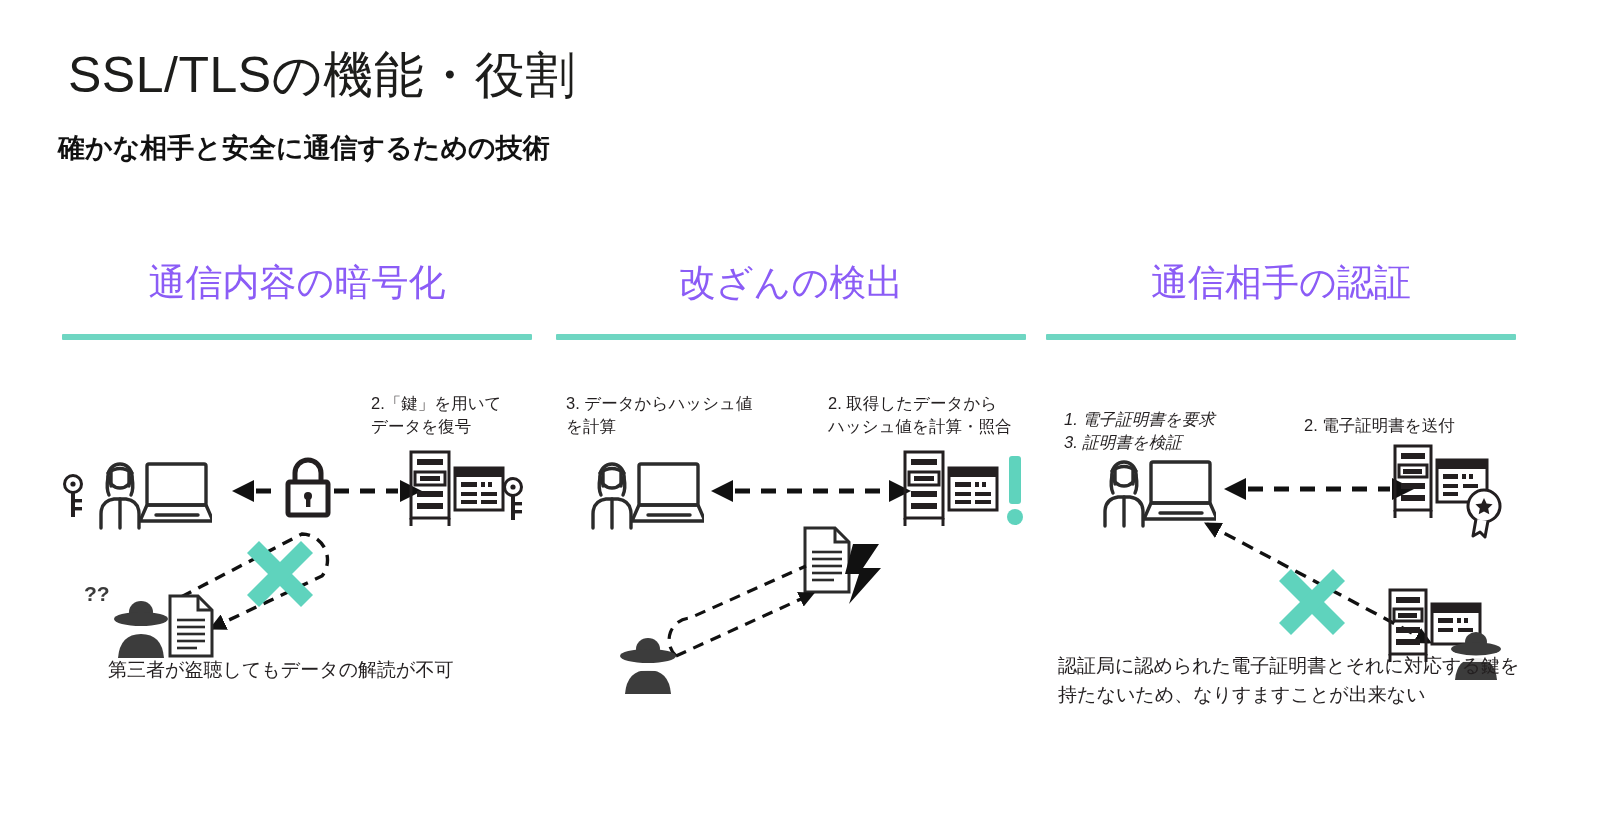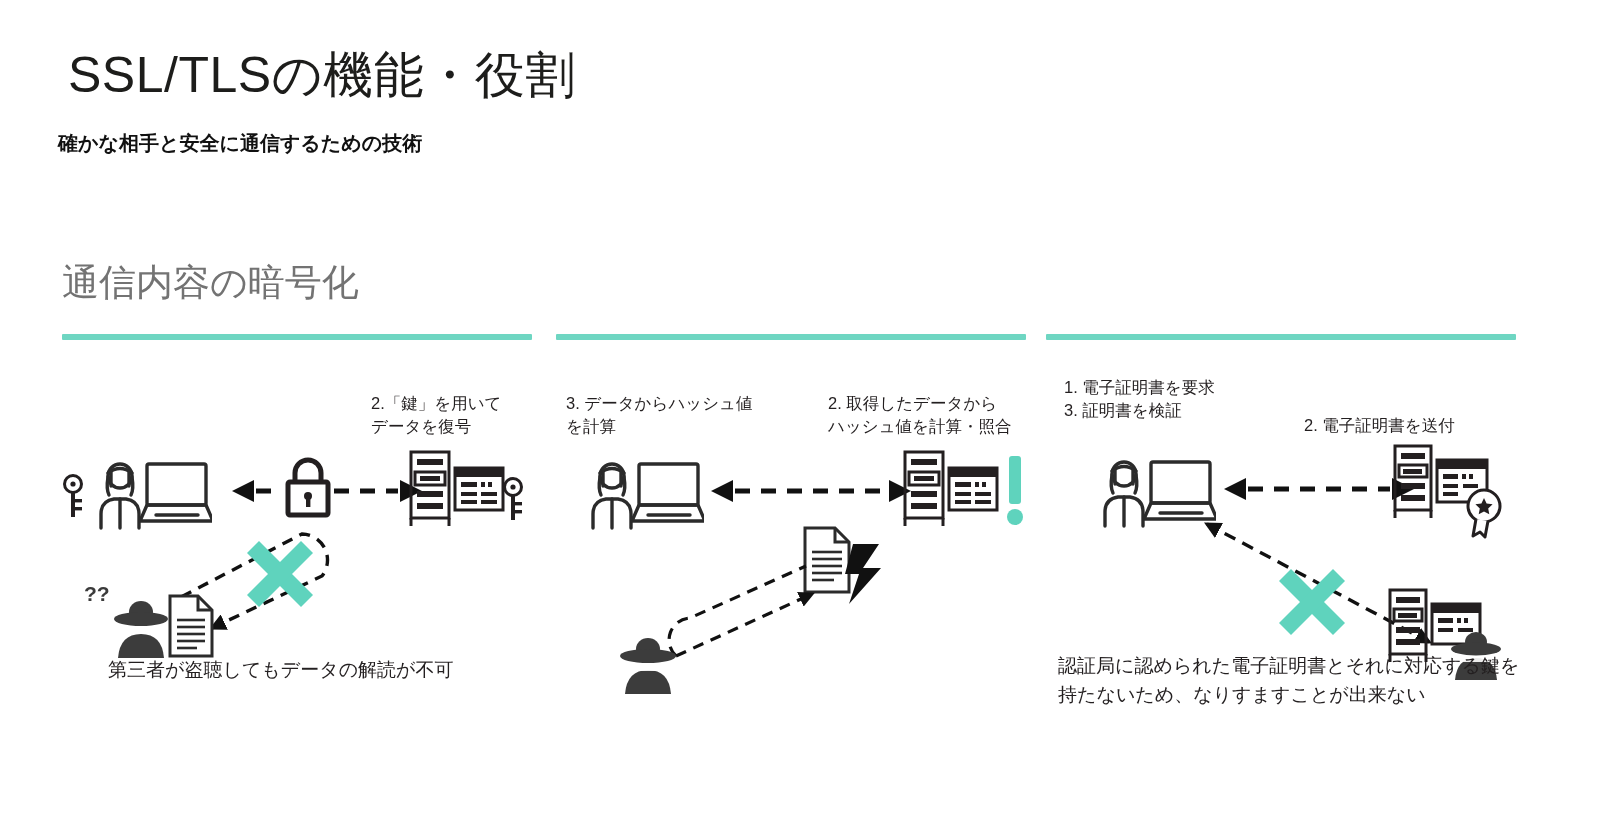--- a/index.html
+++ b/index.html
@@ -26,21 +26,21 @@
     font-size: 50px;
     font-weight: 400;
     letter-spacing: 0.5px;
     color: #1d1d1b;
     white-space: nowrap;
   }
   .slide-subtitle {
     position: absolute;
     left: 58px;
     top: 130px;
-    font-size: 20px;
+    font-size: 27px;
     font-weight: 700;
     color: #111111;
     white-space: nowrap;
   }
 
   
   .column {
     position: absolute;
     top: 258px;
     width: 470px;
@@ -48,24 +48,24 @@
   }
   #col-1 { left: 62px; }
   #col-2 { left: 556px; }
   #col-3 { left: 1046px; }
 
   .col-title {
     position: absolute;
     top: 0;
     left: 0;
     width: 470px;
-    text-align: left;
+    text-align: center;
     font-size: 37px;
     font-weight: 400;
-    color: #737373;
+    color: #8b5cf6;
     white-space: nowrap;
   }
   .col-rule {
     position: absolute;
     top: 76px;
     left: 0;
     width: 470px;
     height: 6px;
     background: #6ed6c2;
     border-radius: 1px;
@@ -253,20 +253,21 @@
             <line x1="10" y1="54" x2="30" y2="54"></line>
           </g>
         </svg>
       </span>
     </div>
 
     <div class="caption" style="left:46px; top:398px; width:400px;">第三者が盗聴してもデータの解読が不可</div>
   </div>
 
   <div class="column" id="col-2">
+    <div class="col-title">改ざんの検出</div>
     <div class="col-rule"></div>
 
     <div class="step-label" style="left:10px; top:134px; width:210px;">3. データからハッシュ値
 を計算</div>
     <div class="step-label" style="left:272px; top:134px; width:205px;">2. 取得したデータから
 ハッシュ値を計算・照合</div>
 
     <div class="stage">
 
       <span class="art" style="left:30px; top:200px;">
@@ -359,23 +360,24 @@
             <path d="M9 58 q2 -24 23 -24 q21 0 23 24 z"></path>
             <rect x="15" y="28" width="34" height="7" rx="3" fill="#fff" opacity="0.9"></rect>
           </g>
         </svg>
       </span>
     </div>
 
   </div>
 
   <div class="column" id="col-3">
+    <div class="col-title">通信相手の認証</div>
     <div class="col-rule"></div>
 
-    <div class="step-label" style="left:18px; top:118px; width:220px;">1. 電子証明書を要求
+    <div class="step-label" style="left:18px; top:150px; width:220px;font-style:italic;">1. 電子証明書を要求
 3. 証明書を検証</div>
     <div class="step-label" style="left:258px; top:156px; width:230px;">2. 電子証明書を送付</div>
 
     <div class="stage">
 
       <span class="art" style="left:52px; top:198px;">
         <svg width="118" height="72" viewBox="0 0 118 72">
           <g fill="none" stroke="#2b2b2b" stroke-width="3.4" stroke-linejoin="round" stroke-linecap="round">
             <circle cx="26" cy="18" r="12"></circle>
             <path d="M14 15 q12 -9 24 0"></path>

